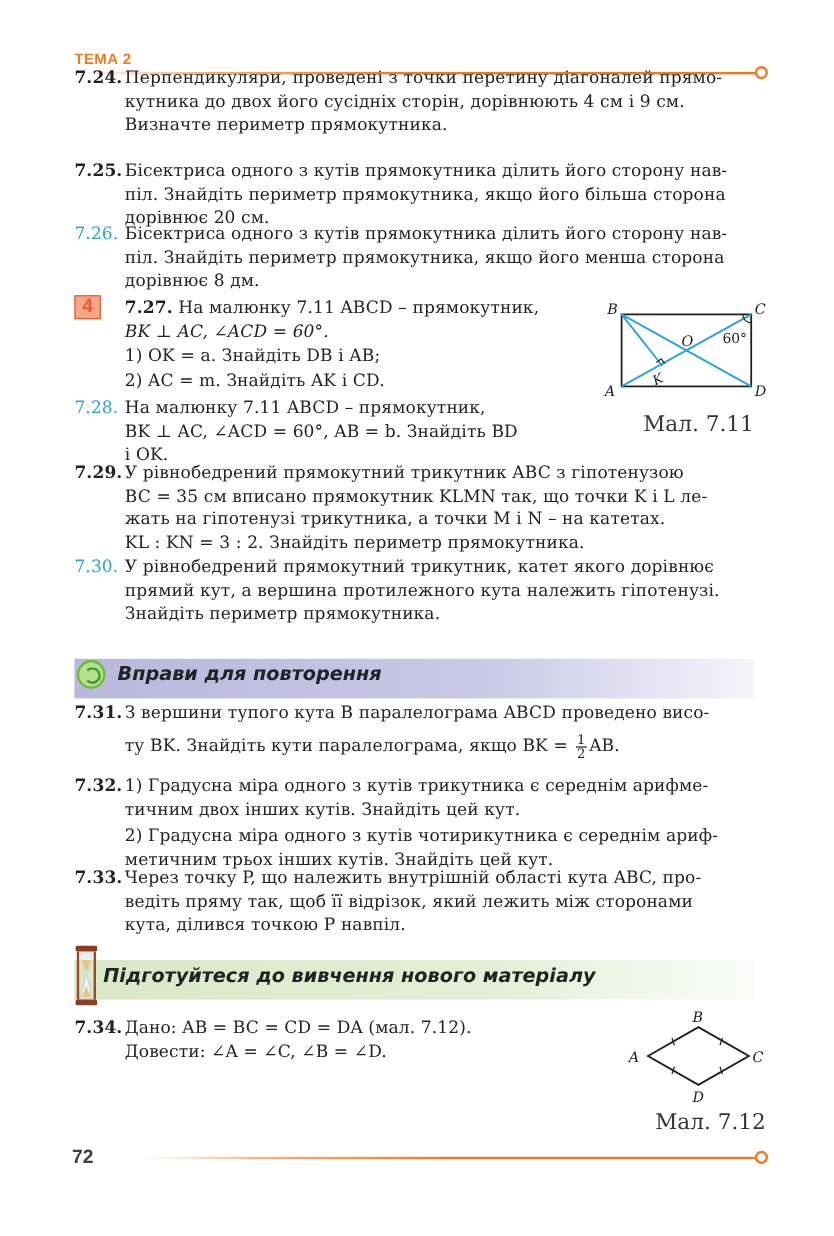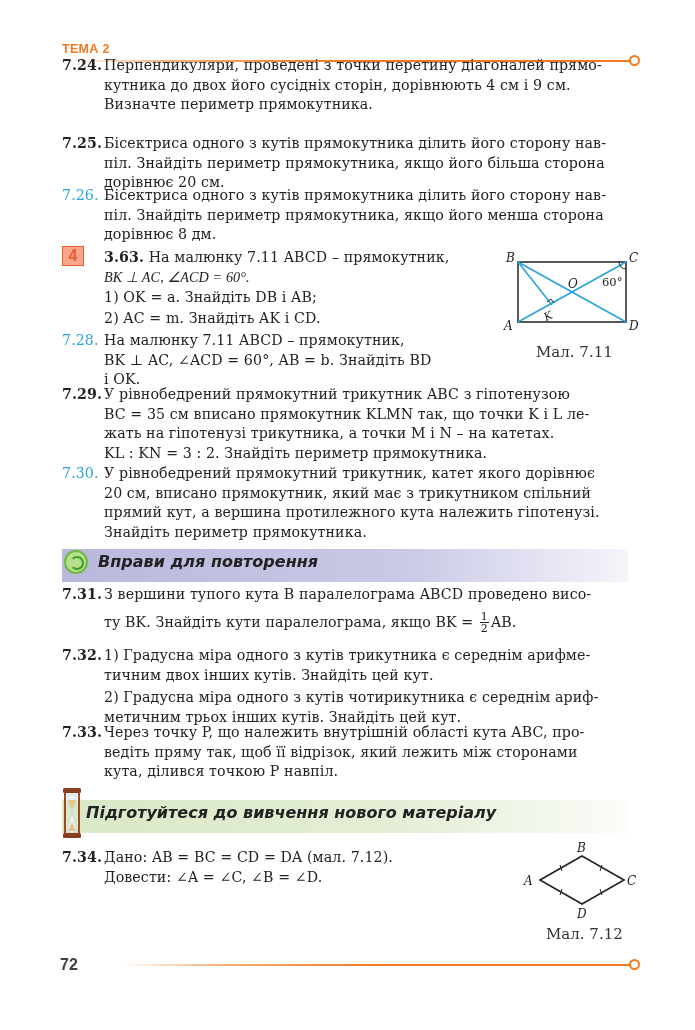--- a/index.html
+++ b/index.html
@@ -13,33 +13,33 @@
   .ring { position: absolute; width: 11px; height: 11px; border: 2px solid #f07a1f; border-radius: 50%; background: #fff; }
   .ring-top { left: 629px; top: 55px; }
   .ring-bot { left: 629px; top: 959px; }
   .page-num { position: absolute; left: 60px; top: 956px; font-family: "Liberation Sans", sans-serif; font-weight: bold; font-size: 16px; color: #404040; }
 
   .problem { position: absolute; left: 62px; font-size: 14.2px; line-height: 19.5px; color: #222; letter-spacing: 0.1px; }
   .problem .num { position: absolute; left: 0; top: 0; font-weight: bold; }
   .problem .num.blue { color: #29a3dc; font-weight: normal; }
   .problem .body { margin-left: 42px; text-align: justify; }
   .problem .line { display: block; white-space: nowrap; }
-  i, .it { font-style: italic; font-family: Liberation Serif, serif; }
+  i, .it { font-style: italic; }
 
   .level-badge { position: absolute; left: 62px; top: 246px; width: 22px; height: 20px; background: #f6a68a; border: 1.5px solid #ea5a2c; color: #ea5a2c; font-family: "Liberation Sans", sans-serif; font-size: 16px; font-weight: bold; text-align: center; line-height: 17px; }
 
   .section-banner { position: absolute; left: 62px; height: 33px; font-family: "DejaVu Sans", sans-serif; font-style: italic; font-size: 16px; color: #222; padding-left: 36px; line-height: 26px; font-weight: bold; }
   .banner-repeat { top: 549px; width: 566px; background: linear-gradient(to right, #b9b8dc 0%, #c9c8e6 60%, rgba(220,220,240,0.3) 100%); }
   .banner-prep { top: 800px; width: 566px; background: linear-gradient(to right, #d9e8c6 0%, #e4eed6 60%, rgba(240,246,232,0.3) 100%); padding-left: 24px; }
   .repeat-icon { position: absolute; left: 2px; top: 1px; width: 24px; height: 24px; border-radius: 50%; background: #b7df8c; border: 2px solid #6cbc3c; }
   .repeat-icon::after { content: ""; position: absolute; left: 4px; top: 4px; width: 10px; height: 10px; border: 2px solid #3a9a2a; border-radius: 50%; border-left-color: transparent; }
   .hourglass { position: absolute; left: 0; top: -12px; width: 20px; height: 50px; }
 
   .figure { position: absolute; }
-  .fig-caption { position: absolute; font-size: 15px; color: #333; white-space: nowrap; }
+  .fig-caption { position: absolute; font-size: 18px; color: #333; white-space: nowrap; }
 </style>
 </head>
 <body>
 
 <div class="topic">ТЕМА 2</div>
 <div class="rule rule-top"></div>
 <div class="ring ring-top"></div>
 
 <div class="problem" style="top:56px; width:578px;">
   <span class="num">7.24.</span>
@@ -63,21 +63,21 @@
   <span class="num blue">7.26.</span>
   <div class="body">
     <span class="line">Бісектриса одного з кутів прямокутника ділить його сторону нав-</span>
     <span class="line">піл. Знайдіть периметр прямокутника, якщо його менша сторона</span>
     <span class="line">дорівнює 8 дм.</span>
   </div>
 </div>
 
 <div class="level-badge">4</div>
 <div class="problem" style="top:248px; left:104px; width:380px;">
-  <span class="num" style="position:static;">3.63.</span>
+  <span class="num" style="position:static;">7.27.</span>
   <span style="font-style:normal;">На малюнку 7.11 ABCD – прямокутник,</span>
   <span class="line it">BK ⊥ AC, ∠ACD = 60°.</span>
   <span class="line" style="margin-top:1px;">1) OK = a. Знайдіть DB і AB;</span>
   <span class="line" style="margin-top:1px;">2) AC = m. Знайдіть AK і CD.</span>
 </div>
 
 <div class="problem" style="top:331px; width:420px;">
   <span class="num blue">7.28.</span>
   <div class="body">
     <span class="line">На малюнку 7.11 ABCD – прямокутник,</span>
@@ -110,21 +110,20 @@
     <span class="line">BC = 35 см вписано прямокутник KLMN так, що точки K і L ле-</span>
     <span class="line">жать на гіпотенузі трикутника, а точки M і N – на катетах.</span>
     <span class="line">KL : KN = 3 : 2. Знайдіть периметр прямокутника.</span>
   </div>
 </div>
 
 <div class="problem" style="top:464px; width:578px;">
   <span class="num blue">7.30.</span>
   <div class="body">
     <span class="line">У рівнобедрений прямокутний трикутник, катет якого дорівнює</span>
-    <span class="line">20 см, вписано прямокутник, який має з трикутником спільний</span>
     <span class="line">прямий кут, а вершина протилежного кута належить гіпотенузі.</span>
     <span class="line">Знайдіть периметр прямокутника.</span>
   </div>
 </div>
 
 <div class="section-banner banner-repeat">
   <span class="repeat-icon"></span>
   <span>Вправи для повторення</span>
 </div>
 

